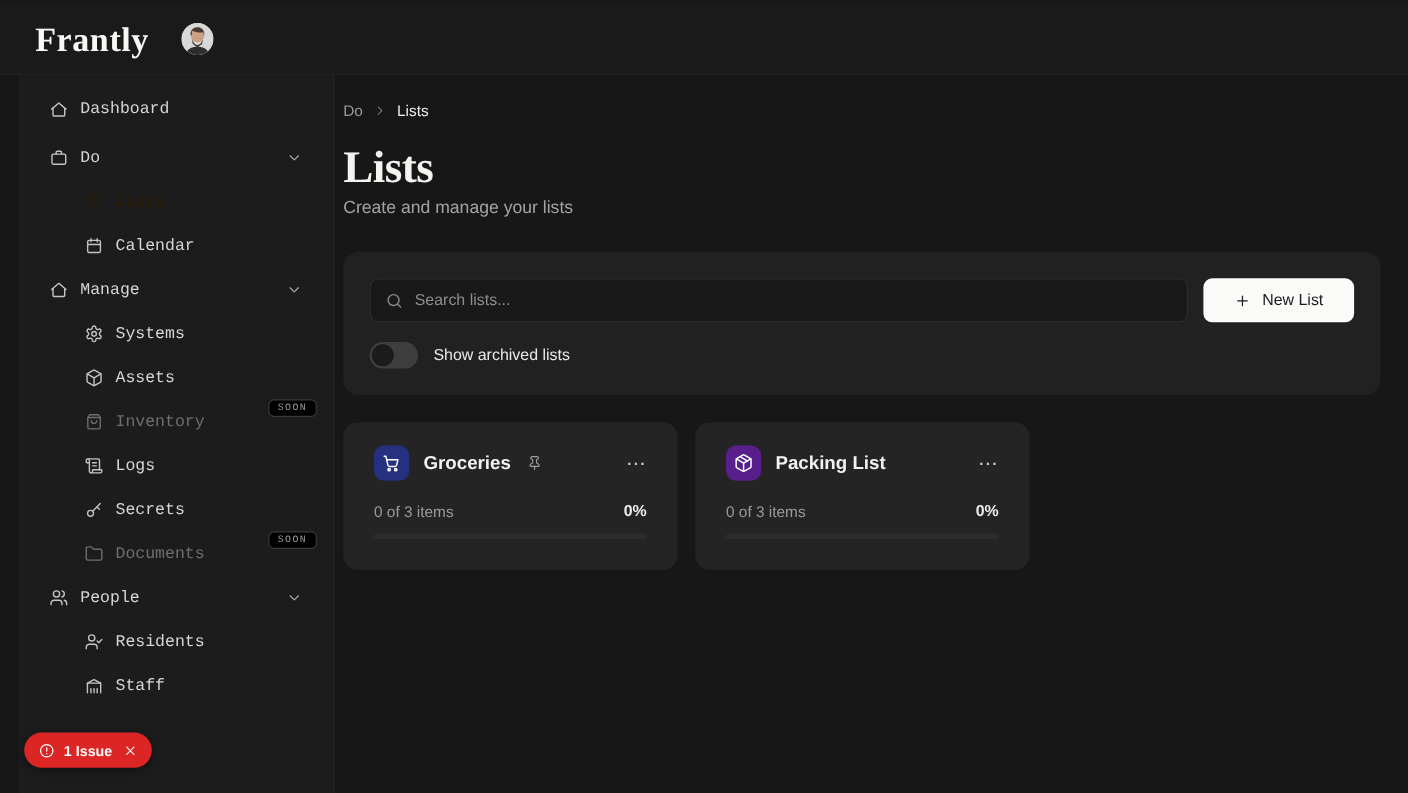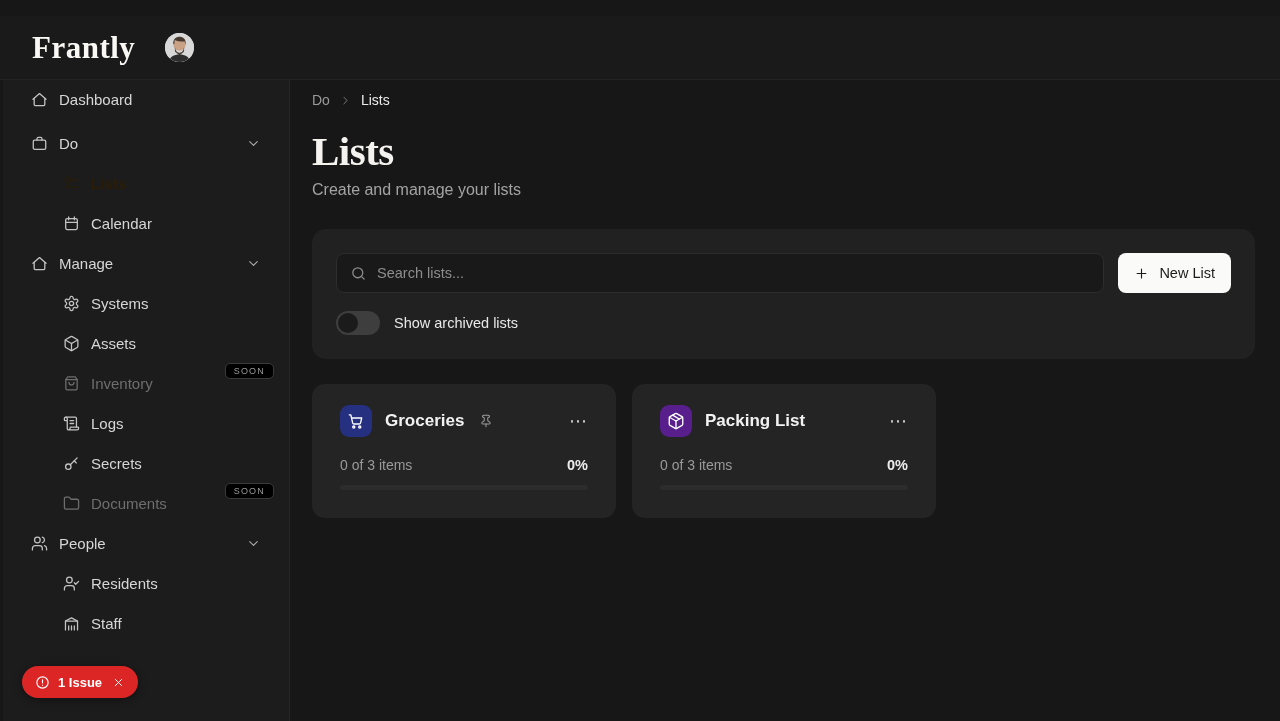--- a/index.html
+++ b/index.html
@@ -1,33 +1,33 @@
 <!DOCTYPE html>
 <html><head>
 <meta charset="utf-8">
 <style>
   * { margin:0; padding:0; box-sizing:border-box; }
   html,body { width:1280px; height:721px; overflow:hidden; background:#171717;
               font-family:"Liberation Sans", sans-serif; color:#e5e5e5; }
 
   
-  .topbar { position:fixed; top:16px; left:0; width:1280px; height:64px; background:#1a1a1a;
+  .topbar { position:fixed; top:4px; left:0; width:1280px; height:64px; background:#1a1a1a;
             border-bottom:1px solid #232323; display:flex; align-items:center; padding:0 38px 0 32px; z-index:5; }
   .logo { font-family:"Liberation Serif","DejaVu Serif",serif; font-weight:700; font-size:31px;
           color:#faf8f4; letter-spacing:.5px; margin-right:30px; }
   .topnav { display:flex; align-items:center; gap:28px; flex:1; }
   .topnav-item { display:flex; align-items:center; gap:9px; font-size:14.5px; color:#e3e3e3; cursor:pointer; }
   .topnav-item svg { width:17px; height:17px; stroke:#cfcfcf; }
   .avatar { width:29px; height:29px; border-radius:50%; overflow:hidden; background:#d6d6d6; flex:none; cursor:pointer; }
 
   svg.ic { fill:none; stroke:currentColor; stroke-width:1.8; stroke-linecap:round; stroke-linejoin:round; }
 
   
-  .sidebar { position:fixed; top:64px; left:3px; width:287px; height:657px; background:#1c1c1c;
-             border-right:1px solid #262626; padding-top:15px; overflow:hidden; }
+  .sidebar { position:fixed; top:64px; left:17px; width:287px; height:657px; background:#1c1c1c;
+             border-right:1px solid #262626; padding-top:15px; overflow:hidden;font-family:Liberation Mono, monospace; }
   .nav-row { position:relative; height:40px; display:flex; align-items:center; padding-left:28px;
              font-size:15px; color:#d6d6d6; cursor:pointer; }
   .nav-row.sub { padding-left:60px; }
   .nav-row .nicon { width:17px; height:17px; margin-right:11px; color:#c4c4c4; display:flex; flex:none; }
   .nav-row .nicon svg { width:17px; height:17px; }
   .nav-row.gap { margin-top:4px; }
   .nav-row .chev { margin-left:auto; margin-right:28px; color:#a8a8a8; display:flex; }
   .nav-row .chev svg { width:15px; height:15px; }
   .nav-row.dim { color:#6e6e6e; }
   .nav-row.dim .nicon { color:#6e6e6e; }
@@ -52,21 +52,21 @@
 
   .panel { margin-top:30px; width:943px; background:#212121; border-radius:14px; padding:24px; }
   .panel-row { display:flex; gap:14px; }
   .searchbox { flex:1; height:40px; background:#191919; border:1px solid #2d2d2d; border-radius:8px;
                display:flex; align-items:center; padding:0 13px; gap:10px; }
   .searchbox svg { width:17px; height:17px; color:#8d8d8d; flex:none; }
   .searchbox input { flex:1; background:transparent; border:none; outline:none; color:#e5e5e5;
                      font-size:14.5px; font-family:"Liberation Sans",sans-serif; }
   .searchbox input::placeholder { color:#8d8d8d; }
   .btn-new { height:40px; background:#fafaf8; color:#1b1b1b; border:none; border-radius:8px;
-             display:flex; align-items:center; gap:10px; padding:0 16px; font-size:14.5px; font-weight:500;
+             display:flex; align-items:center; gap:10px; padding:0 28px; font-size:14.5px; font-weight:500;
              font-family:"Liberation Sans",sans-serif; cursor:pointer; }
   .btn-new svg { width:15px; height:15px; stroke:#1b1b1b; }
   .toggle-row { margin-top:18px; display:flex; align-items:center; gap:14px; }
   .switch { width:44px; height:24px; border-radius:12px; background:#3e3e3e; border:none; position:relative; cursor:pointer; }
   .switch .knob { position:absolute; left:2px; top:2px; width:20px; height:20px; border-radius:50%; background:#1b1b1b; }
   .toggle-label { font-size:14.5px; color:#e8e8e8; }
 
   .cards { margin-top:25px; display:flex; gap:16px; }
   .card { width:304px; height:134px; background:#242424; border-radius:13px; padding:21px 28px 16px 28px;
           display:flex; flex-direction:column; cursor:pointer; }

